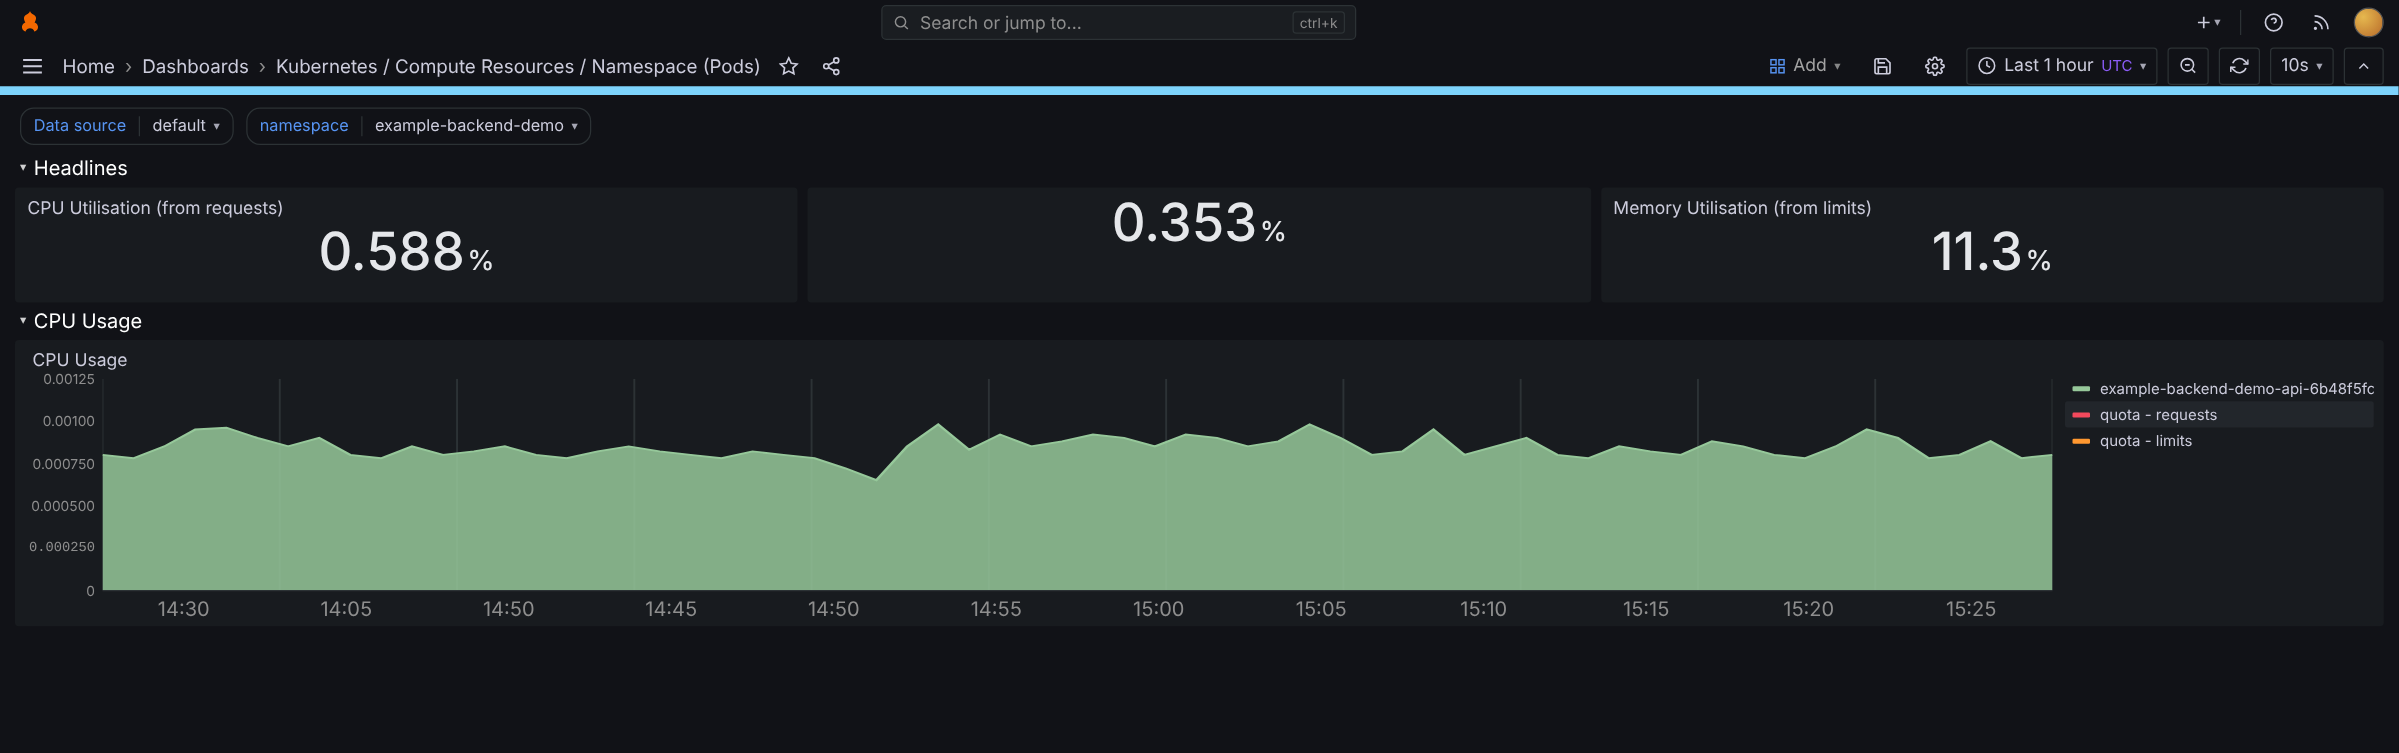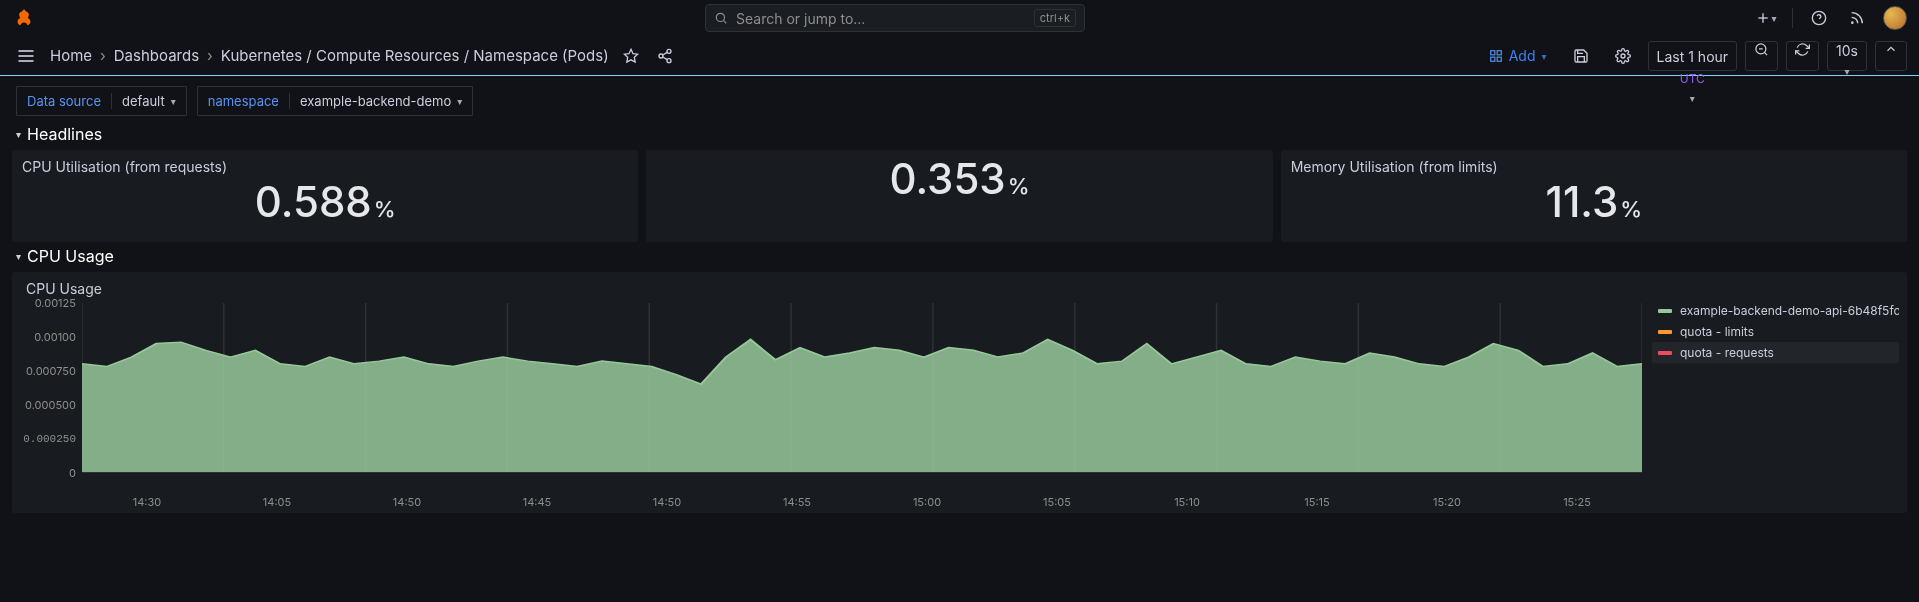--- a/index.html
+++ b/index.html
@@ -73,51 +73,51 @@
     background: radial-gradient(circle at 30% 30%, #e6b84f, #b86b2a);
     border:1px solid #555;
   }
   
   .crumbbar {
     height: 40px;
     display:flex;
     align-items:center;
     padding: 0 12px;
     gap: 10px;
-    border-bottom: 1px solid #7dd3fc;
+    border-bottom: 7px solid #7dd3fc;
   }
   .hamburger { width:28px;display:flex;align-items:center;justify-content:center;cursor:pointer;}
   .crumbs { display:flex; align-items:center; gap:8px; font-size:15px;}
   .crumbs .sep { color:var(--text-dim); }
   .crumbs .seg { color:var(--text); cursor:pointer; }
   .crumbs .seg.current { color:var(--text); }
   .crumbbar .spacer { flex:1; }
   .toolbar { display:flex; align-items:center; gap:8px; }
   .tb-btn {
     height:30px; padding:0 8px;
     display:flex;align-items:center;gap:6px;
     border:1px solid transparent;
     border-radius:3px;
     cursor:pointer;
     color:var(--text);
   }
-  .tb-btn.box{border-color:var(--border);flex-direction:column;}
-  .add-link{color:#3b82f6;}
+  .tb-btn.box{border-color:var(--border);}
+  .add-link{color:#a3a3a3;}
   .utc { color: #8b5cf6; font-size:12px;}
   
   .varrow {
     padding: 10px 16px 4px;
     display:flex;
     gap:10px;
     align-items:center;
   }
   .varpill {
     display:flex;align-items:center;
     border:1px solid var(--border);
-    border-radius:1px;
+    border-radius:11px;
     height:30px;
     overflow:hidden;
   }
   .varpill .lbl { padding:0 10px; color:#5794f2; font-size:13px; background:transparent;}
   .varpill .val { padding:0 10px; border-left:1px solid var(--border); display:flex;align-items:center;gap:6px;cursor:pointer; font-size:13px;}
   
   .sectionrow {
     padding: 4px 16px 6px;
     display:flex;align-items:center;gap:6px;
     font-size:16px;
@@ -172,23 +172,23 @@
   .yaxis div{position:absolute;right:6px;transform:translateY(50%);}
   .plotarea {
     flex:1;
     position:relative;
     border-bottom:1px solid #2c3235;
   }
   .plotarea .grid line{stroke:#2c3235;stroke-width:1;}
   .xaxis {
     display:flex;
     margin-left:60px;
-    font-size:11px;
+    font-size:16px;
     color:var(--text-dim);
-    padding-top:22px;
+    padding-top:4px;
   }
   .xaxis span{flex:1;text-align:center;}
   .legend {
     width:265px;
     padding: 22px 8px 0 10px;
     font-size:12px;
   }
   .legend-item{
     display:flex;align-items:center;gap:8px;
     padding:3px 6px;
@@ -425,23 +425,23 @@
           <span>15:15</span>
           <span>15:20</span>
           <span>15:25</span>
         </div>
     </div>
     <div class="legend" id="legend">
         <div class="legend-item">
           <span class="swatch" style="background: rgb(150, 200, 154);"></span>
           <span>example-backend-demo-api-6b48f5fc89-ghnvl</span>
         </div>
+        <div class="legend-item hl">
+          <span class="swatch" style="background: rgb(242, 73, 92);"></span>
+          <span>quota - requests</span>
+        </div>
         <div class="legend-item">
           <span class="swatch" style="background: rgb(255, 152, 48);"></span>
           <span>quota - limits</span>
         </div>
-        <div class="legend-item hl">
-          <span class="swatch" style="background: rgb(242, 73, 92);"></span>
-          <span>quota - requests</span>
-        </div>
       </div>
   </div>
 </div>
 
 </body></html>

